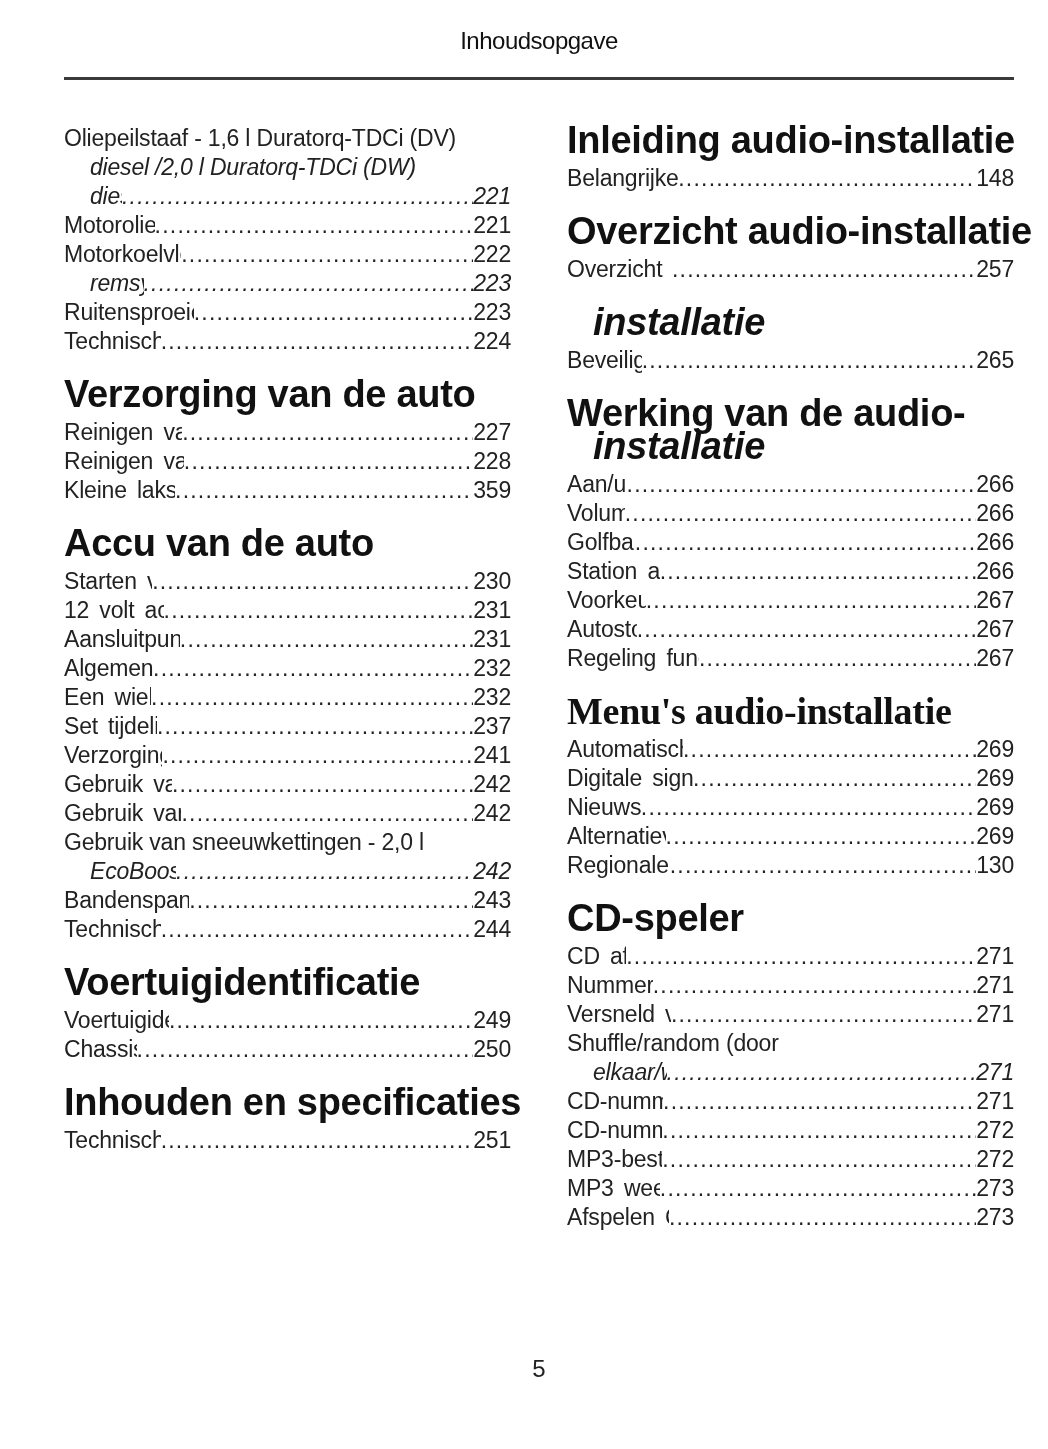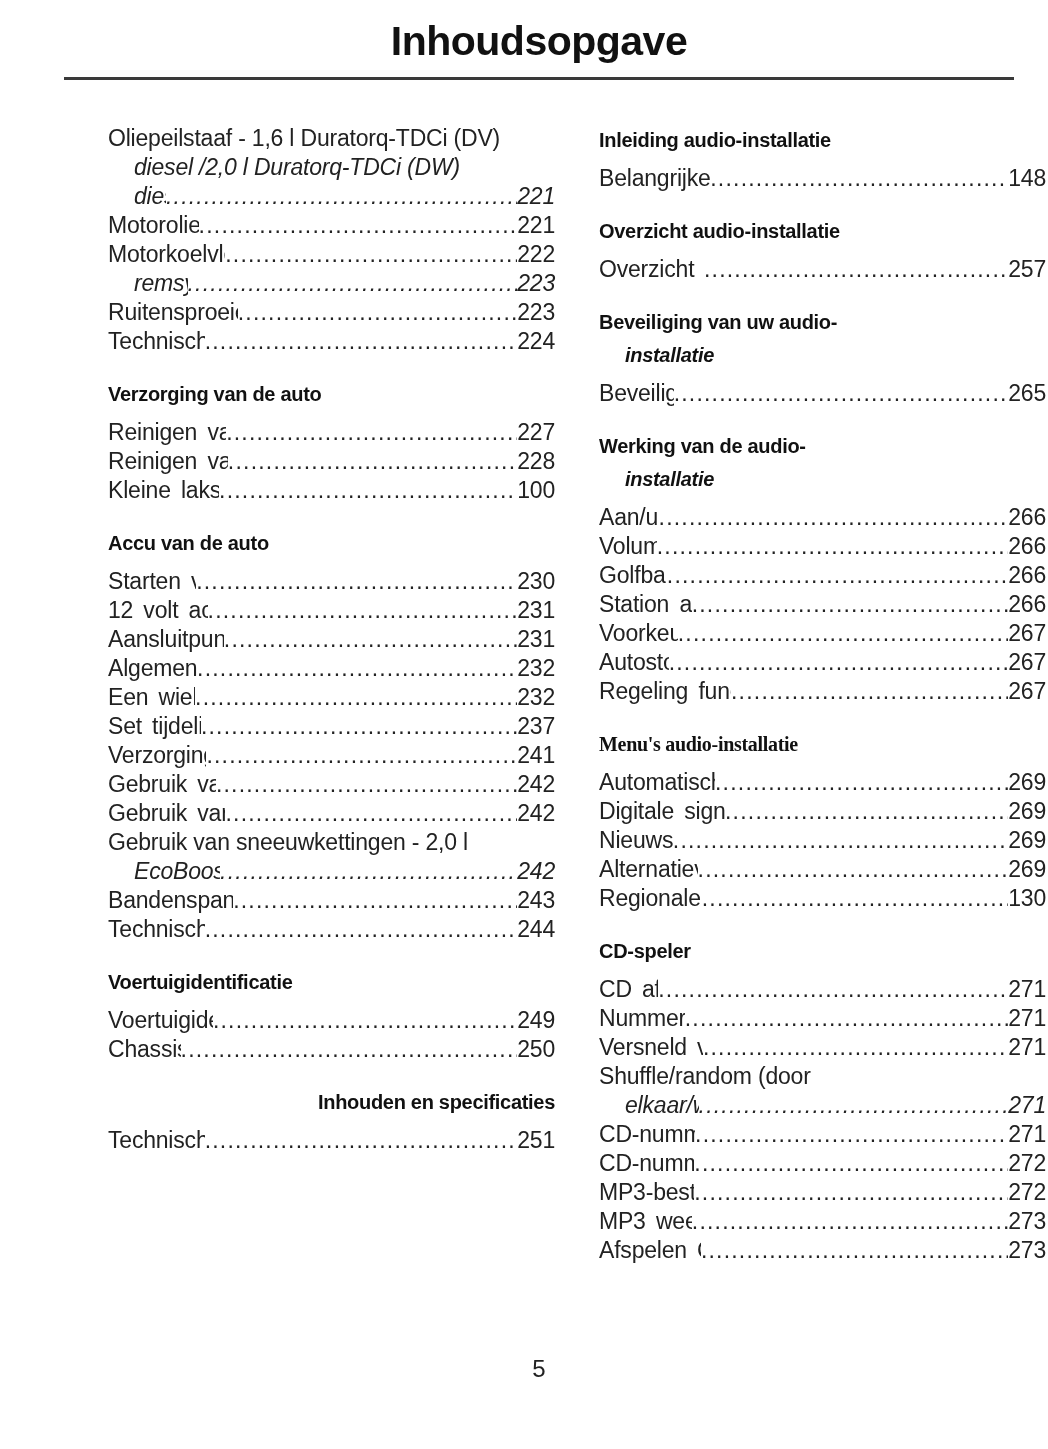--- a/index.html
+++ b/index.html
@@ -14,46 +14,45 @@
     box-sizing: border-box;
     padding: 20px 34px 0 64px;
     background: #ffffff;
     font-family: "Liberation Sans", "DejaVu Sans", sans-serif;
     color: #1a1a1a;
     overflow: hidden;
   }
   .doc-title {
     margin: 0;
     text-align: center;
-    font-size: 41px;
+    font-size: 24px;
     line-height: 42px;
-    font-weight: 700;
+    font-weight: 400;
     letter-spacing: -0.5px;
     color: #111;
   }
   .rule {
     height: 3px;
     background: #3a3a3a;
     margin-top: 15px;
   }
   .columns {
     display: flex;
     justify-content: space-between;
     margin-top: 44px;
   }
   .col {
     width: 447px;
     flex: 0 0 447px;
-    margin-left: 44px;
   }
   .toc-section { display: block; }
   .toc-heading { margin: 22px 0 7px 0; }
   .toc-section:first-child .toc-heading { margin-top: 0; }
   .toc-title {
-    font-size: 20px;
+    font-size: 38px;
     line-height: 33px;
     font-weight: 700;
     letter-spacing: -0.3px;
     color: #111;
     white-space: pre;
   }
   .toc-entry { display: block; }
   .toc-line, .toc-row {
     font-size: 23px;
     line-height: 29px;
@@ -168,21 +167,21 @@
             <div class="toc-row">
               <span class="label">Reinigen van binnenzijde auto</span>
               <span class="dots"></span>
               <span class="pagenum">228</span>
             </div>
           </div>
           <div class="toc-entry">
             <div class="toc-row">
               <span class="label">Kleine lakschade repareren</span>
               <span class="dots"></span>
-              <span class="pagenum">100</span>
+              <span class="pagenum">359</span>
             </div>
           </div>
         </section>
         <section class="toc-section">
           <h2 class="toc-heading" style="padding: 0px;">
             <div class="toc-title">Accu van de auto</div>
           </h2>
           <div class="toc-entry">
             <div class="toc-row">
               <span class="label">Starten via starthulp</span>
@@ -323,21 +322,20 @@
           <div class="toc-entry">
             <div class="toc-row">
               <span class="label">Overzicht audio-installatie</span>
               <span class="dots"></span>
               <span class="pagenum">257</span>
             </div>
           </div>
         </section>
         <section class="toc-section">
           <h2 class="toc-heading" style="padding: 0px;">
-            <div class="toc-title">Beveiliging van uw audio-</div>
             <div class="toc-title indent">installatie</div>
           </h2>
           <div class="toc-entry">
             <div class="toc-row">
               <span class="label">Beveiligingscode</span>
               <span class="dots"></span>
               <span class="pagenum">265</span>
             </div>
           </div>
         </section>

